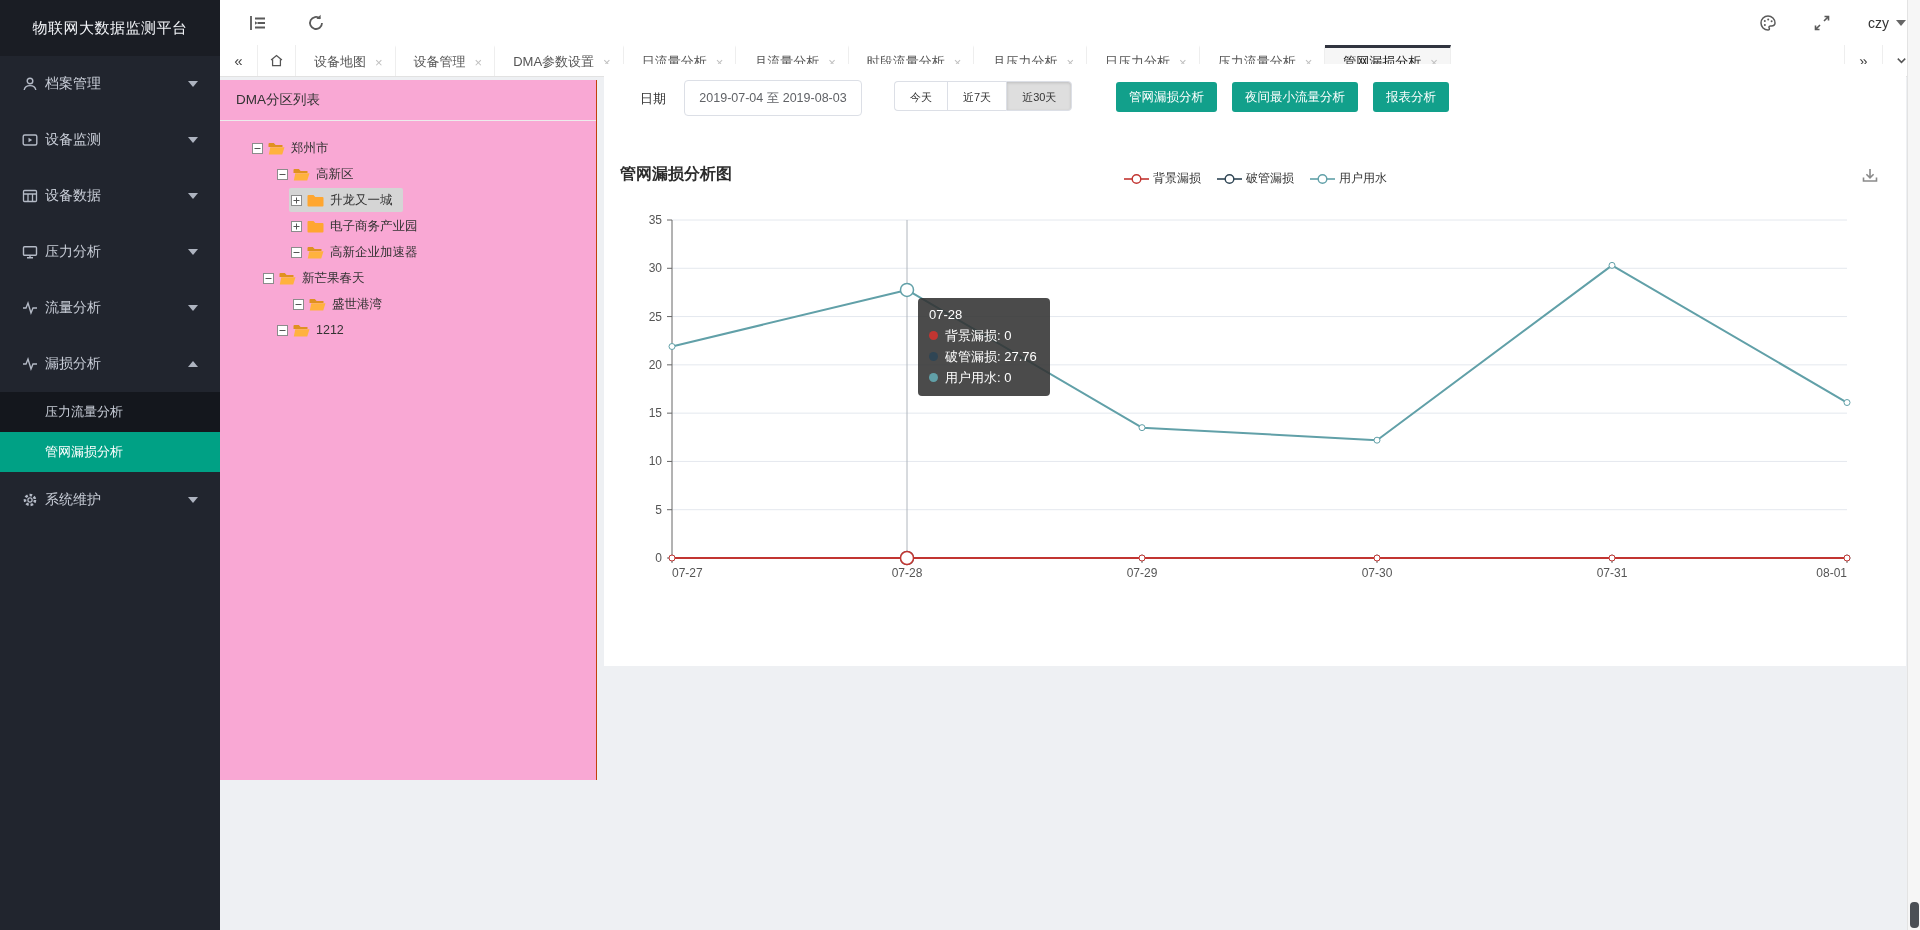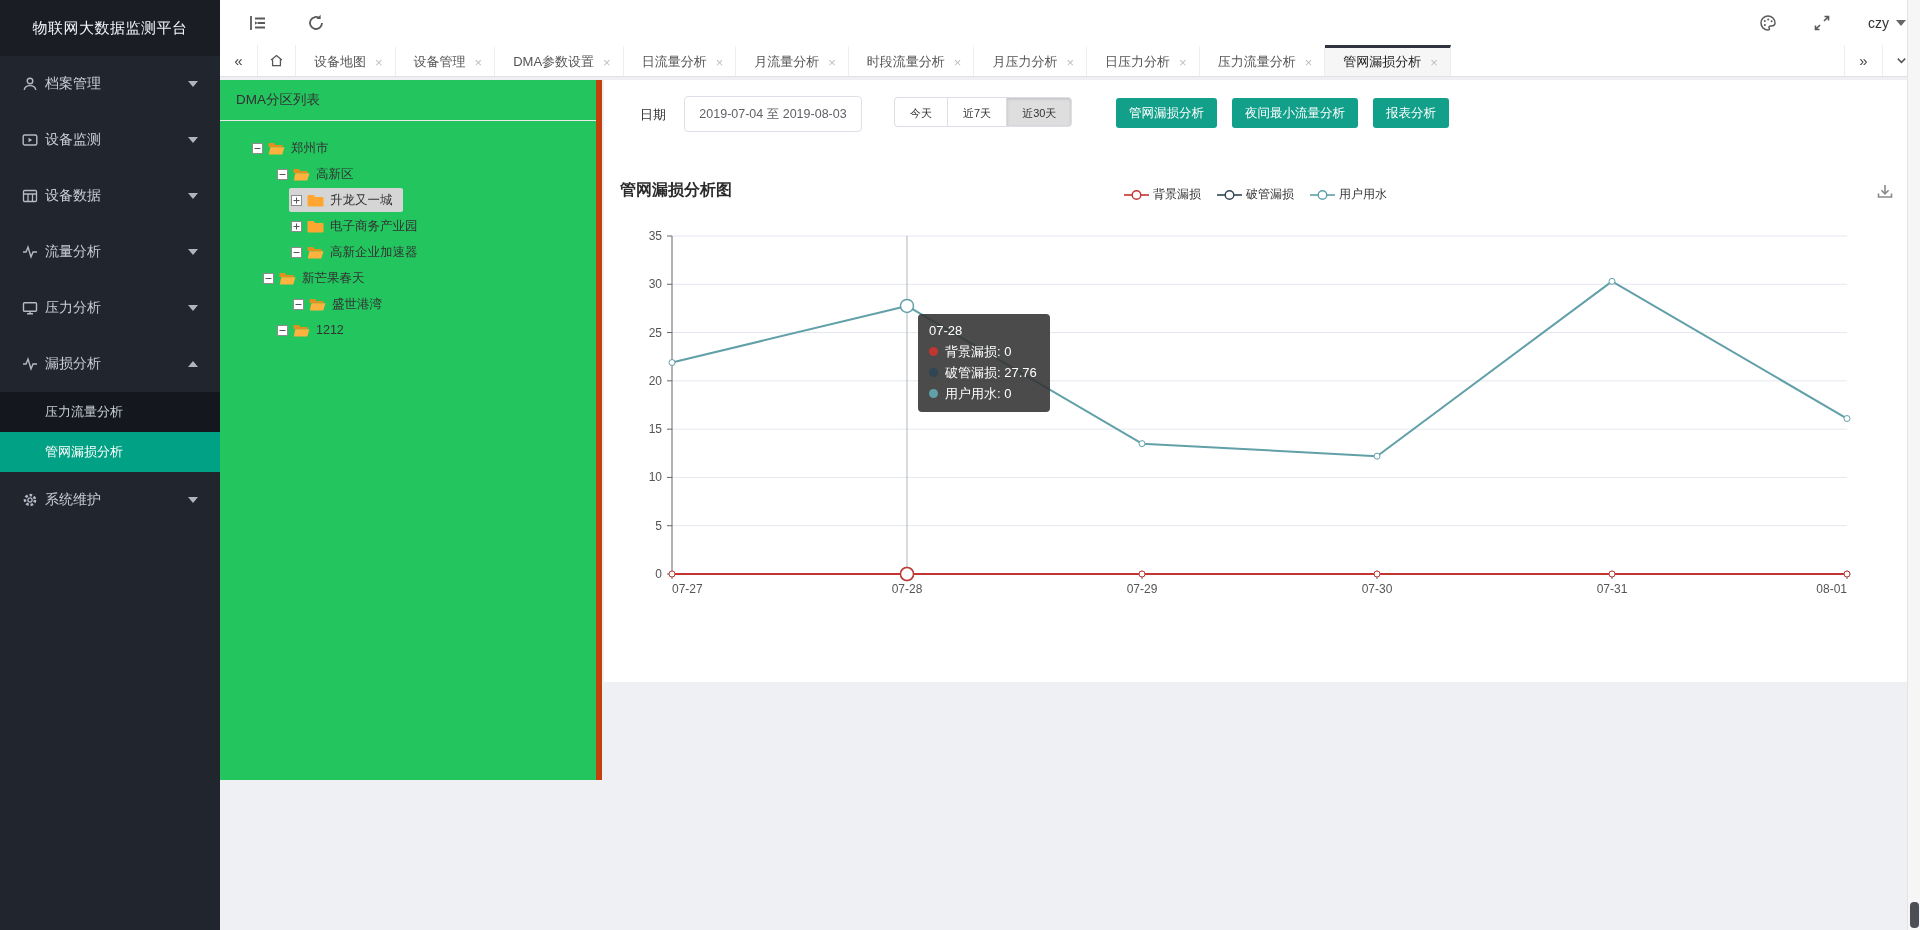--- a/index.html
+++ b/index.html
@@ -24,30 +24,30 @@
   
   .tabbar{position:absolute;left:220px;top:45px;right:0;height:31px;background:#fff;border-bottom:1px solid #e2e2e2;display:flex;align-items:stretch;}
   .tb-cell{width:37px;display:flex;align-items:center;justify-content:center;border-right:1px solid #eee;cursor:pointer;color:#444;}
   .tb-cell.rt{border-right:none;border-left:1px solid #eee;}
   #tabs{display:flex;flex:1;overflow:hidden;}
   .tab{display:flex;align-items:center;padding:0 12px 0 18px;border-right:1px solid #eee;font-size:13px;color:#555;cursor:pointer;border-top:3px solid transparent;white-space:nowrap;}
   .tab.active{background:#f6f6f6;border-top:3px solid #30343f;color:#222;}
   .tab-close{margin-left:9px;color:#bfbfbf;font-size:13px;}
   .chev{font-size:15px;color:#444;}
   
-  .tree-panel{position:absolute;left:220px;top:80px;width:376px;height:700px;background:#22c55e;border-right:6px solid #c2410c;}
+  .tree-panel{position:absolute;left:220px;top:80px;width:376px;height:700px;background:#f9a8d4;border-right:1px solid #c2410c;}
   .tree-title{height:40px;line-height:40px;padding-left:16px;font-size:13.5px;color:#333;border-bottom:1px solid #ececec;}
   #tree{padding-top:14px;}
   .tnode{height:26px;display:flex;align-items:center;font-size:12.5px;color:#333;cursor:pointer;}
   .tnode .row-inner{display:flex;align-items:center;height:24px;padding:0 10px 0 2px;border-radius:2px;}
   .tnode.selected .row-inner{background:#d5d5d5;}
   .tog{width:11px;height:11px;margin-right:5px;flex:none;}
   .folder{width:17px;height:13px;margin-right:6px;flex:none;}
   
-  .chart-panel{position:absolute;left:604px;top:80px;width:1302px;height:602px;background:#fff;padding-left:15px;}
+  .chart-panel{position:absolute;left:604px;top:64px;width:1302px;height:602px;background:#fff;}
   .date-label{position:absolute;left:36px;top:26px;font-size:13px;color:#333;}
   .date-input{position:absolute;left:80px;top:16px;width:172px;height:32px;border:1px solid #dcdfe6;border-radius:4px;font-size:12.5px;color:#606266;text-align:center;outline:none;background:#fff;font-family:inherit;}
   .range-group{position:absolute;left:290px;top:17px;display:flex;}
   .seg{height:30px;line-height:30px;padding:0 15px;font-size:11px;color:#333;background:#fff;border:1px solid #dcdfe6;border-right:none;cursor:pointer;}
   .seg:first-child{border-radius:4px 0 0 4px;}
   .seg:last-child{border-right:1px solid #dcdfe6;border-radius:0 4px 4px 0;}
   .seg.active{background:#dedede;box-shadow:inset 0 1px 3px rgba(0,0,0,.15);}
   .actions{position:absolute;left:512px;top:18px;display:flex;gap:15px;}
   .btn-primary{height:30px;padding:0 13px;background:#12a08b;color:#fff;font-size:12.5px;border:none;border-radius:3px;cursor:pointer;font-family:inherit;}
   .chart-title{position:absolute;left:16px;top:100px;font-size:16px;font-weight:bold;color:#2b2b2b;}
@@ -93,33 +93,33 @@
               <g fill="none" stroke="#b4bac6" stroke-width="1.3">
                 <rect x="1.5" y="2.5" width="13" height="11" rx="1"></rect>
                 <path d="M1.5 6h13M6 6v7.5M10.5 6v7.5"></path>
               </g>
             </svg></span>
           <span class="side-label">设备数据</span>
           <span class="caret down"></span>
         </div>
         <div class="side-item">
           <span class="side-ic"><svg viewBox="0 0 16 16" width="16" height="16">
-              <path d="M1 8h3l2-5 3 10 2-5h4" fill="none" stroke="#b4bac6" stroke-width="1.4"></path>
-            </svg></span>
-          <span class="side-label">流量分析</span>
-          <span class="caret down"></span>
-        </div>
-        <div class="side-item">
-          <span class="side-ic"><svg viewBox="0 0 16 16" width="16" height="16">
               <g fill="none" stroke="#b4bac6" stroke-width="1.4">
                 <rect x="1.5" y="2.8" width="13" height="8.4" rx="1"></rect>
                 <path d="M8 11.2v2M5 13.8h6"></path>
               </g>
             </svg></span>
           <span class="side-label">压力分析</span>
+          <span class="caret down"></span>
+        </div>
+        <div class="side-item">
+          <span class="side-ic"><svg viewBox="0 0 16 16" width="16" height="16">
+              <path d="M1 8h3l2-5 3 10 2-5h4" fill="none" stroke="#b4bac6" stroke-width="1.4"></path>
+            </svg></span>
+          <span class="side-label">流量分析</span>
           <span class="caret down"></span>
         </div>
         <div class="side-item">
           <span class="side-ic"><svg viewBox="0 0 16 16" width="16" height="16">
               <path d="M1 8h3l2-5 3 10 2-5h4" fill="none" stroke="#b4bac6" stroke-width="1.4"></path>
             </svg></span>
           <span class="side-label">漏损分析</span>
           <span class="caret up"></span>
         </div>
         <div class="side-sub">

